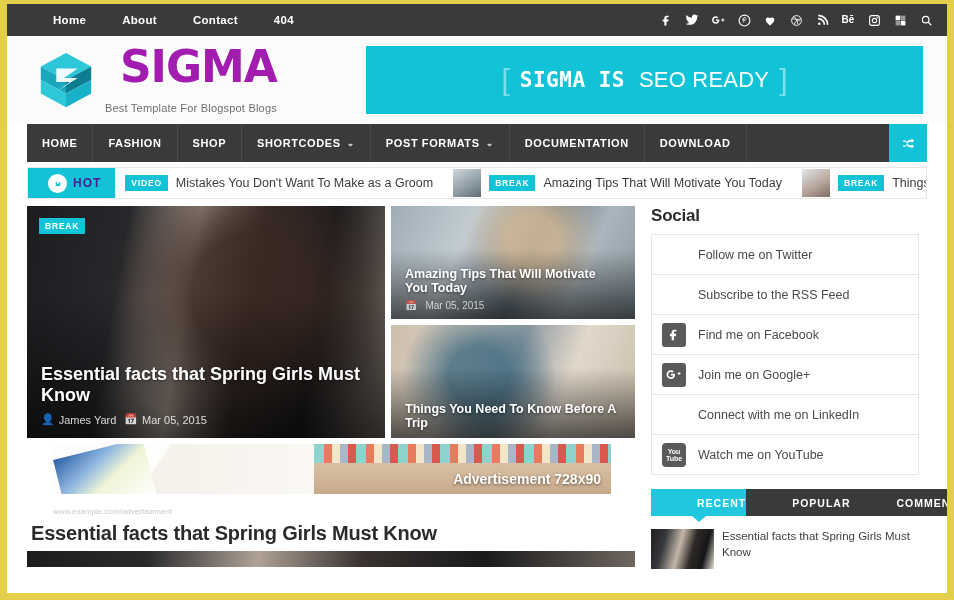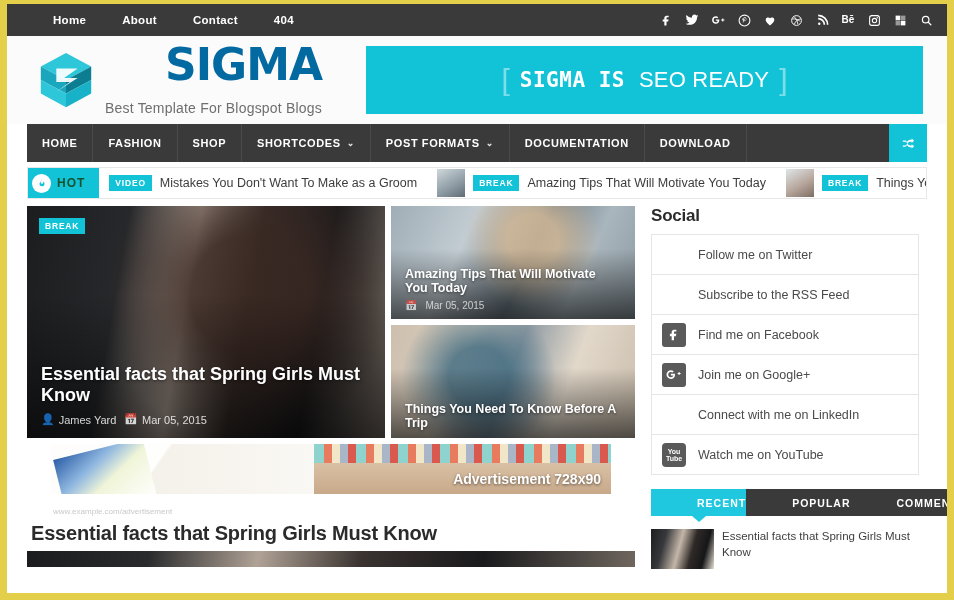--- a/index.html
+++ b/index.html
@@ -54,26 +54,26 @@
     align-items: center;
     padding: 0 24px 0 28px;
   }
   .logo-wrap { display: flex; align-items: center; gap: 8px; }
   .logo-mark { width: 62px; height: 62px; flex: none; }
   .logo-text-wrap { display: flex; flex-direction: column; align-items: flex-end; }
   .logo-name {
     font-family: "DejaVu Sans", sans-serif;
     font-size: 44px;
     font-weight: bold;
-    color: #0369a1;
+    color: #a21caf;
     letter-spacing: -1px;
     line-height: .95;
   }
   .logo-tag {
-    font-size: 14px;
+    font-size: 11px;
     color: #6f6f6f;
     letter-spacing: .2px;
     margin-top: 14px;
   }
   .ad-banner {
     margin-left: auto;
     width: 557px; height: 68px;
     background: #12c3d8;
     display: flex; align-items: center; justify-content: center;
     gap: 10px;
@@ -121,23 +121,23 @@
   .ticker {
     height: 32px;
     margin: 5px 20px 0 20px;
     background: #ffffff;
     border: 1px solid #e8e8e8;
     display: flex; align-items: stretch;
     overflow: hidden;
   }
   .ticker-hot {
     background: #12c3d8;
-    color: #14532d;
+    color: #4c1d95;
     display: flex; align-items: center; gap: 6px;
-    padding: 0 14px 0 4px;
+    padding: 0 14px 0 20px;
     font-size: 12px; font-weight: bold; letter-spacing: 1px;
   }
   .hot-circle {
     width: 19px; height: 19px; border-radius: 50%;
     background: #ffffff; color: #12c3d8;
     display: flex; align-items: center; justify-content: center;
     font-size: 11px;
   }
   .ticker-items { display: flex; align-items: center; flex: 1; overflow: hidden; }
   .tick {

